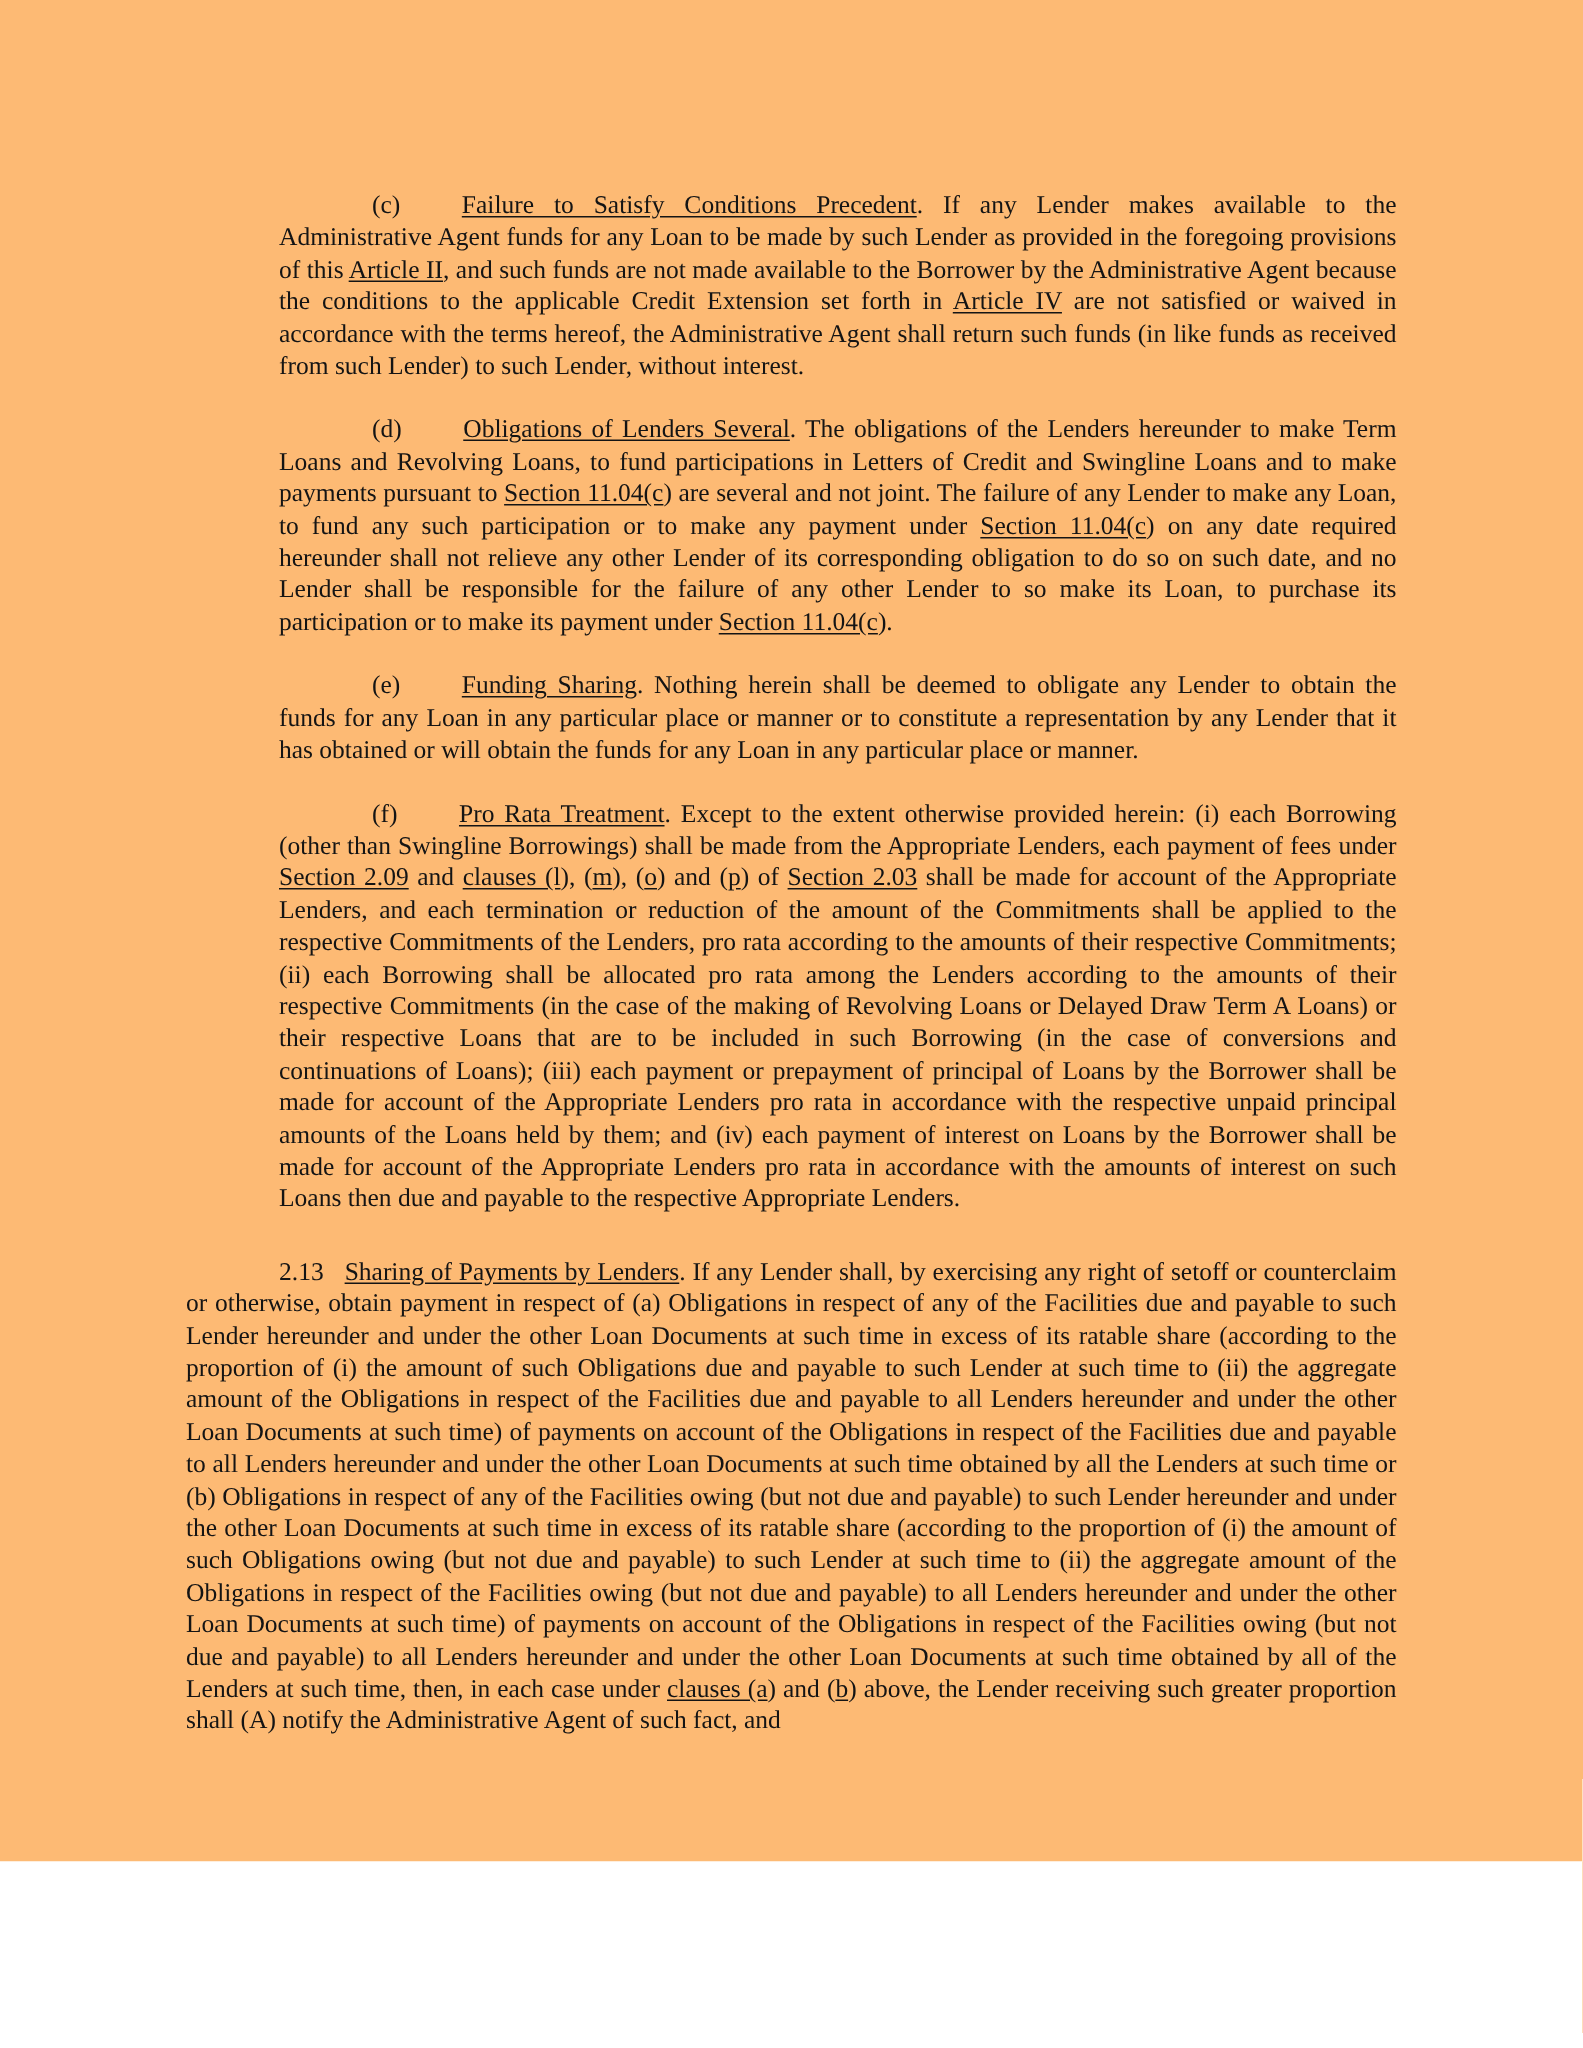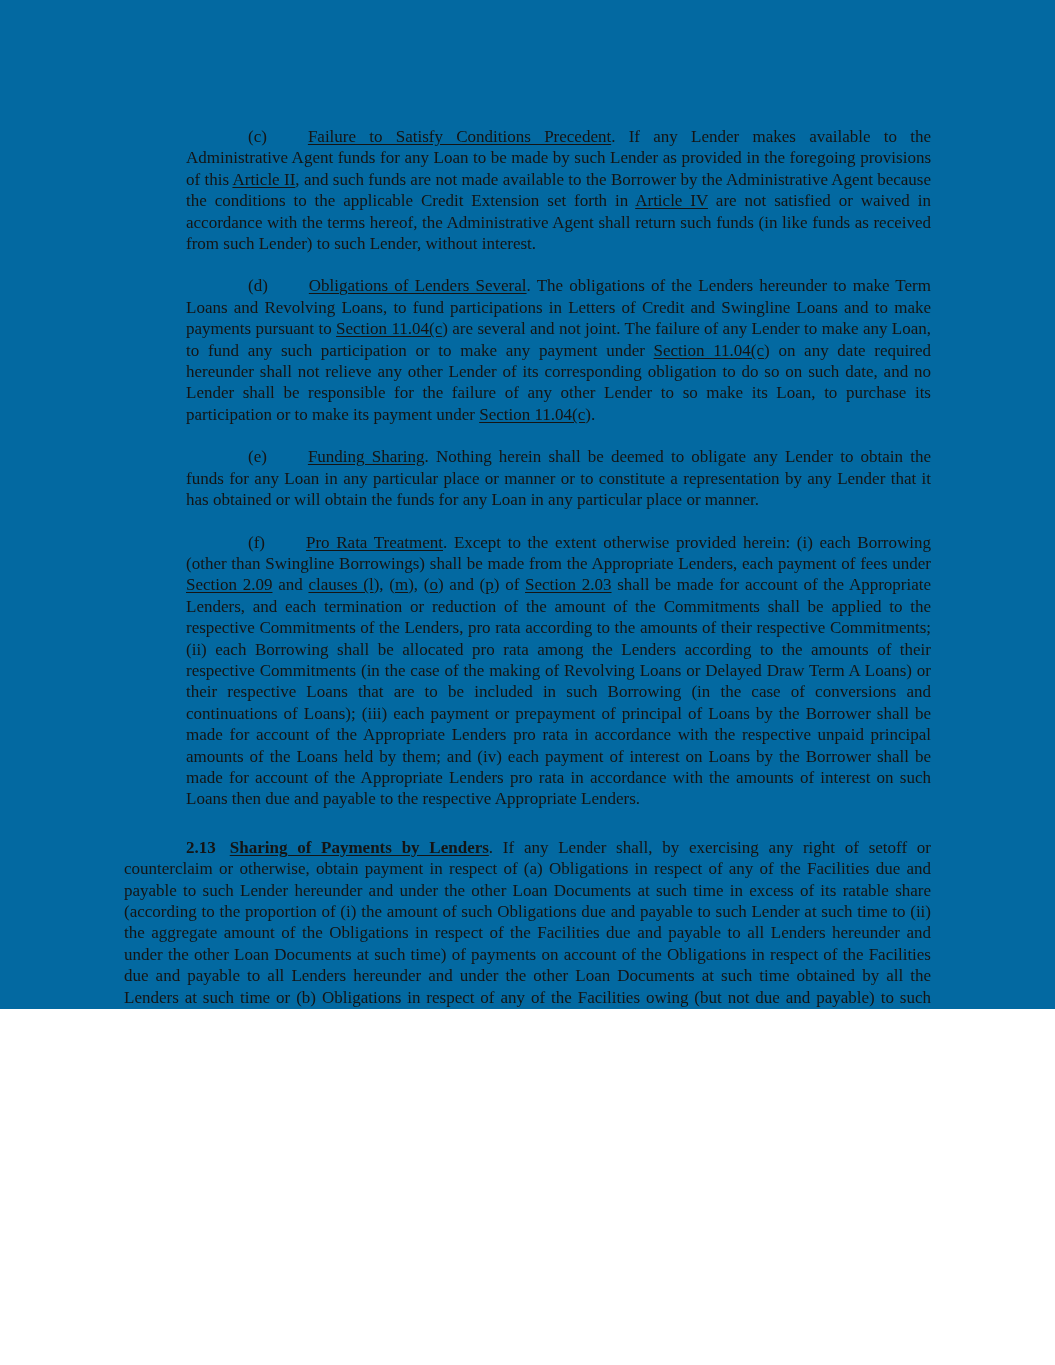--- a/index.html
+++ b/index.html
@@ -3,22 +3,22 @@
 <meta charset="utf-8">
 <style>
   html, body {
     margin: 0;
     padding: 0;
     background: #ffffff;
   }
   .page {
     position: relative;
     width: 1055px;
-    height: 1009px;
-    background: #0369a1;
+    height: 1241px;
+    background: #fdba74;
     color: #141414;
     font-family: "Liberation Serif", "DejaVu Serif", serif;
     overflow: hidden;
   }
   .content {
     position: absolute;
     left: 124px;
     top: 126px;
     width: 807px;
   }
@@ -30,22 +30,22 @@
   }
   p.para.indented {
     margin-left: 62px;
     text-indent: 62px;
   }
   p.para.section {
     text-indent: 62px;
     margin-top: 27px;
   }
   .u  { text-decoration: underline; text-underline-offset: 2px; }
-  .b  { font-weight: bold; }
-  .bu { font-weight: bold; text-decoration: underline; text-underline-offset: 2px; }
+  .b  { font-weight: normal; }
+  .bu { font-weight: normal; text-decoration: underline; text-underline-offset: 2px; }
   .i  { }
   .tab    { display: inline-block; width: 41px; }
   .tab-sm { display: inline-block; width: 14px; }
   .page-number {
     position: absolute;
     left: 0;
     top: 1279px;
     width: 100%;
     text-align: center;
     font-size: 14px;

